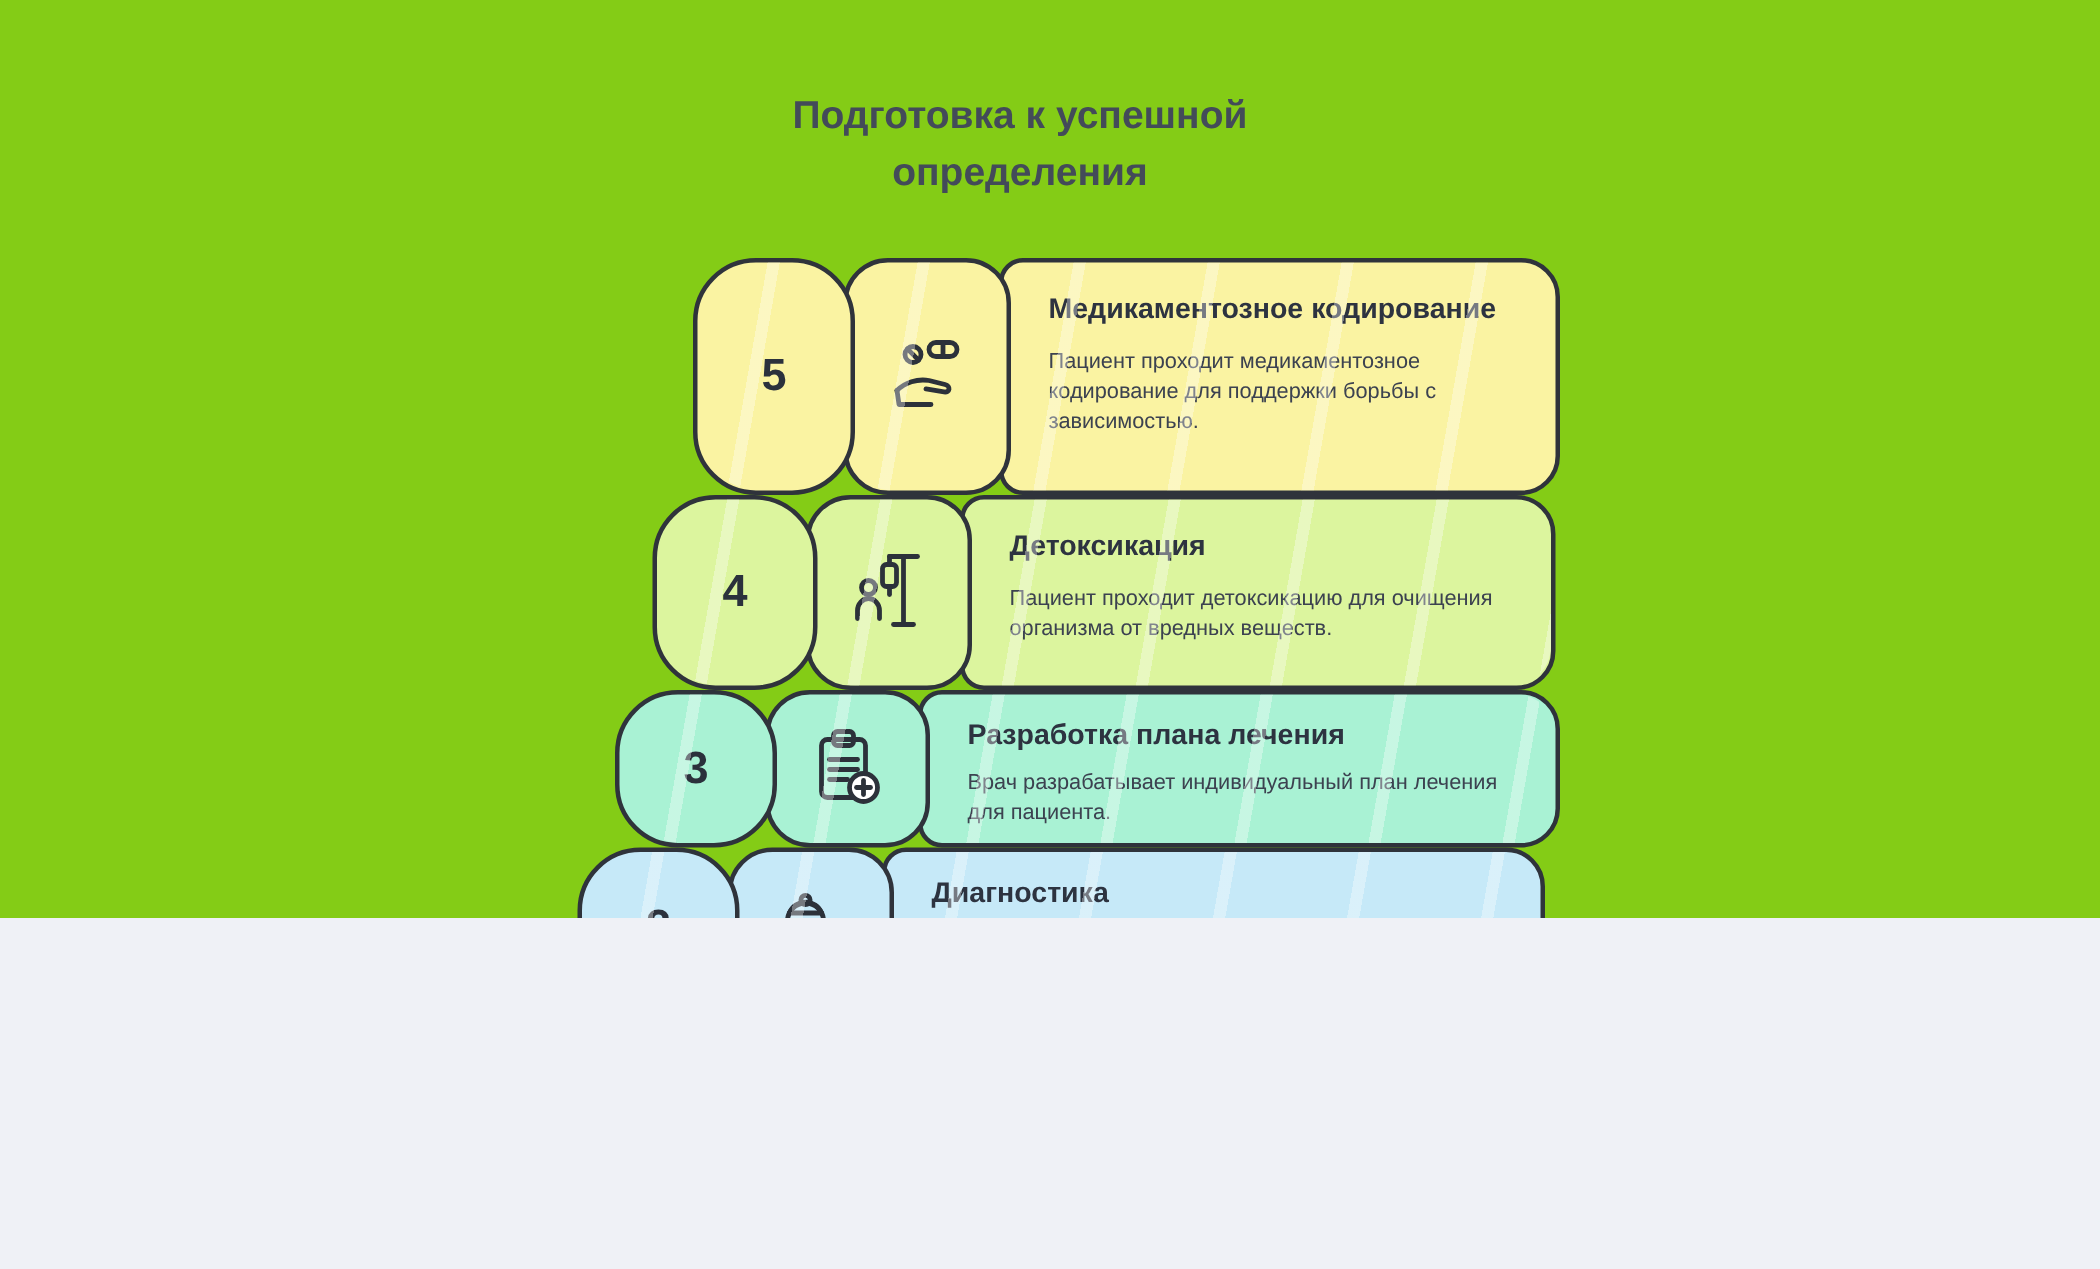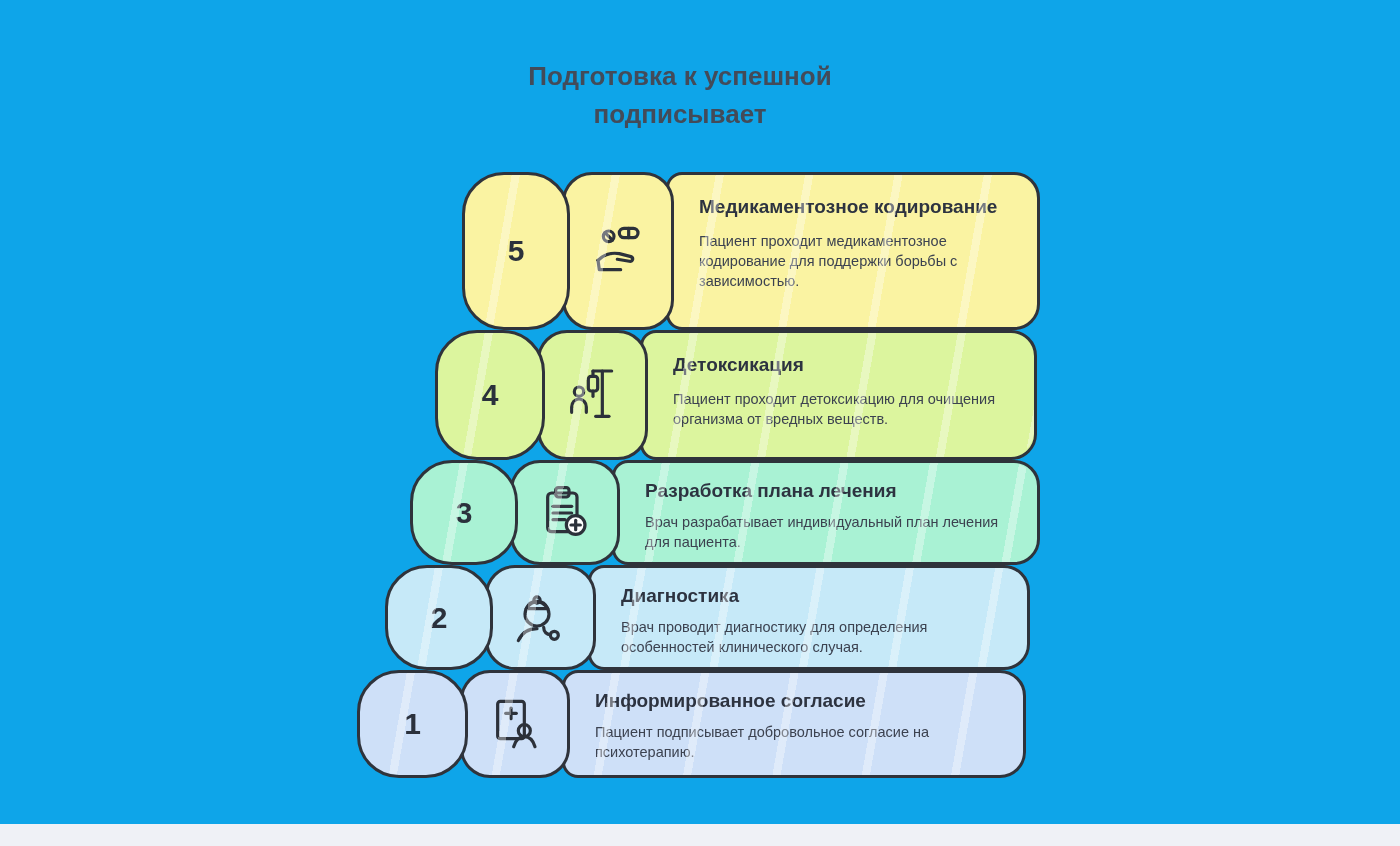--- a/index.html
+++ b/index.html
@@ -6,23 +6,23 @@
     --ink:#2f333b;
   }
   html,body{margin:0;padding:0;}
   body{
     font-family:"Liberation Sans", sans-serif;
     background:#eff1f6;
   }
   .stage{
     position:relative;
     width:1400px;
-    height:824px;
+    height:612px;
     overflow:hidden;
-    background:#0ea5e9;
+    background:#84cc16;
     text-decoration:underline;
   }
   .main-title{
     position:absolute;
     left:380px; top:58px; width:600px;
     text-align:center;
     color:#434b59;
     font-size:26px;
     font-weight:bold;
     line-height:1.45;
@@ -106,21 +106,21 @@
   .row-s1{left:357px; top:670px; width:669px; height:108px;}
   .row-s1 .num-box{width:111px;} .row-s1 .icon-box{width:110px;}
 </style>
 </head>
 <body>
 
 <div class="stage">
 
   <div class="main-title">
     <div>Подготовка к успешной</div>
-    <div>подписывает</div>
+    <div>определения</div>
   </div>
 
   <div class="row row-s5">
     <div class="num-box" style="background: rgb(250, 243, 162);">
       <span>5</span>
     </div>
     <div class="icon-box" style="background: rgb(250, 243, 162);">
       <svg width="64" height="64" viewBox="0 0 48 48">
         <rect x="25" y="7" width="14" height="7" rx="3.5"></rect>
         <line x1="32" y1="7" x2="32" y2="14"></line>

